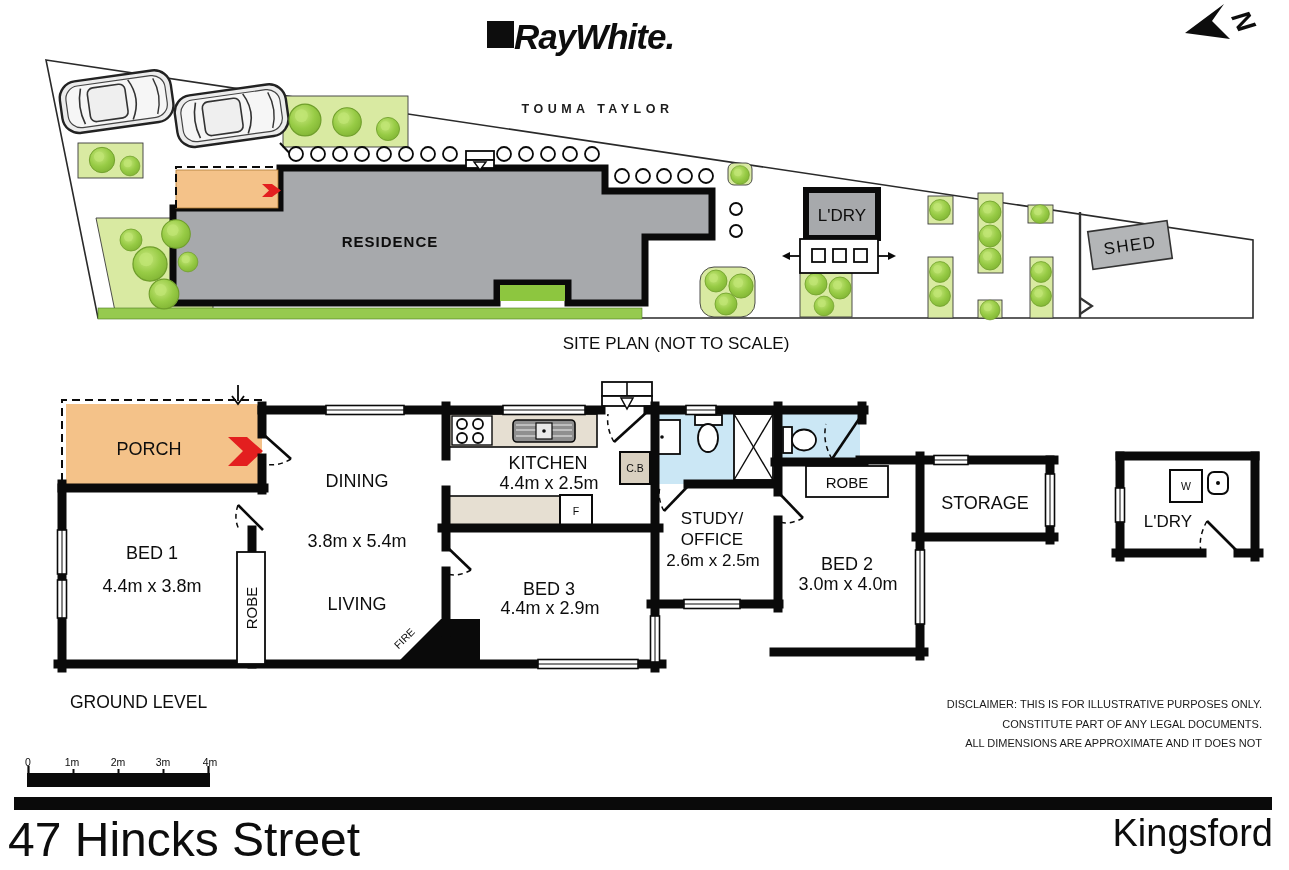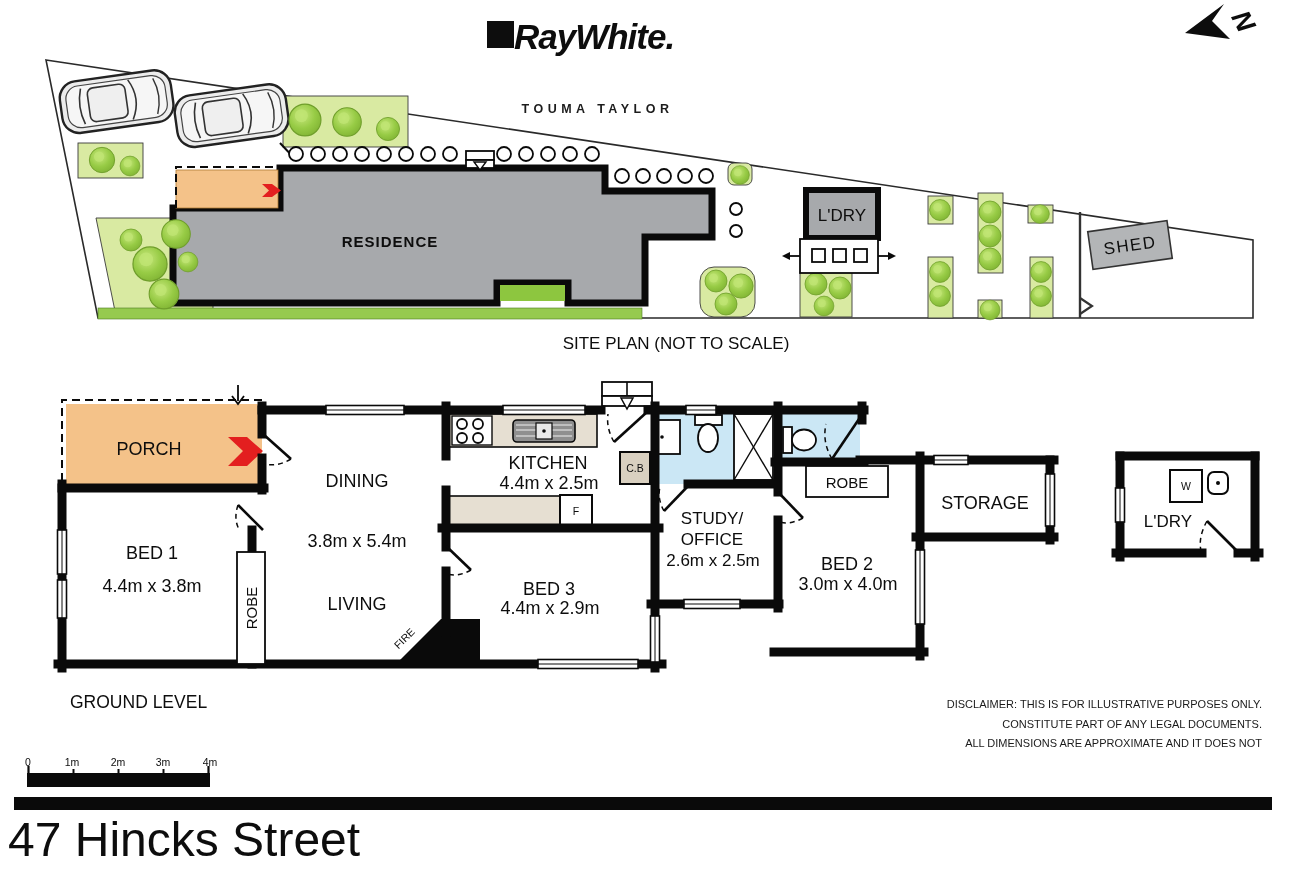--- a/index.html
+++ b/index.html
@@ -375,13 +375,14 @@
     <rect x="14" y="797" width="1258" height="13" fill="#0a0a0a"></rect>
   </svg>
 
   <div class="disclaimer">
     <div>DISCLAIMER: THIS IS FOR ILLUSTRATIVE PURPOSES ONLY.</div>
     <div>CONSTITUTE PART OF ANY LEGAL DOCUMENTS.</div>
     <div>ALL DIMENSIONS ARE APPROXIMATE AND IT DOES NOT</div>
   </div>
 
   <div class="street">47 Hincks Street</div>
+  <div class="suburb">Kingsford</div>
 </div>
 
 </body></html>

